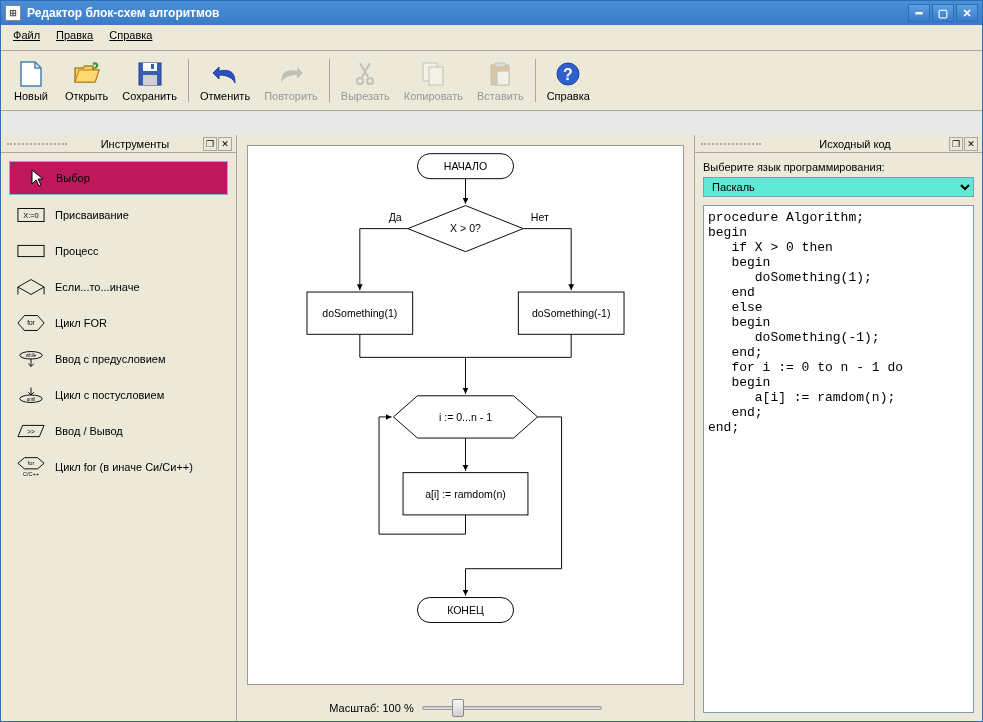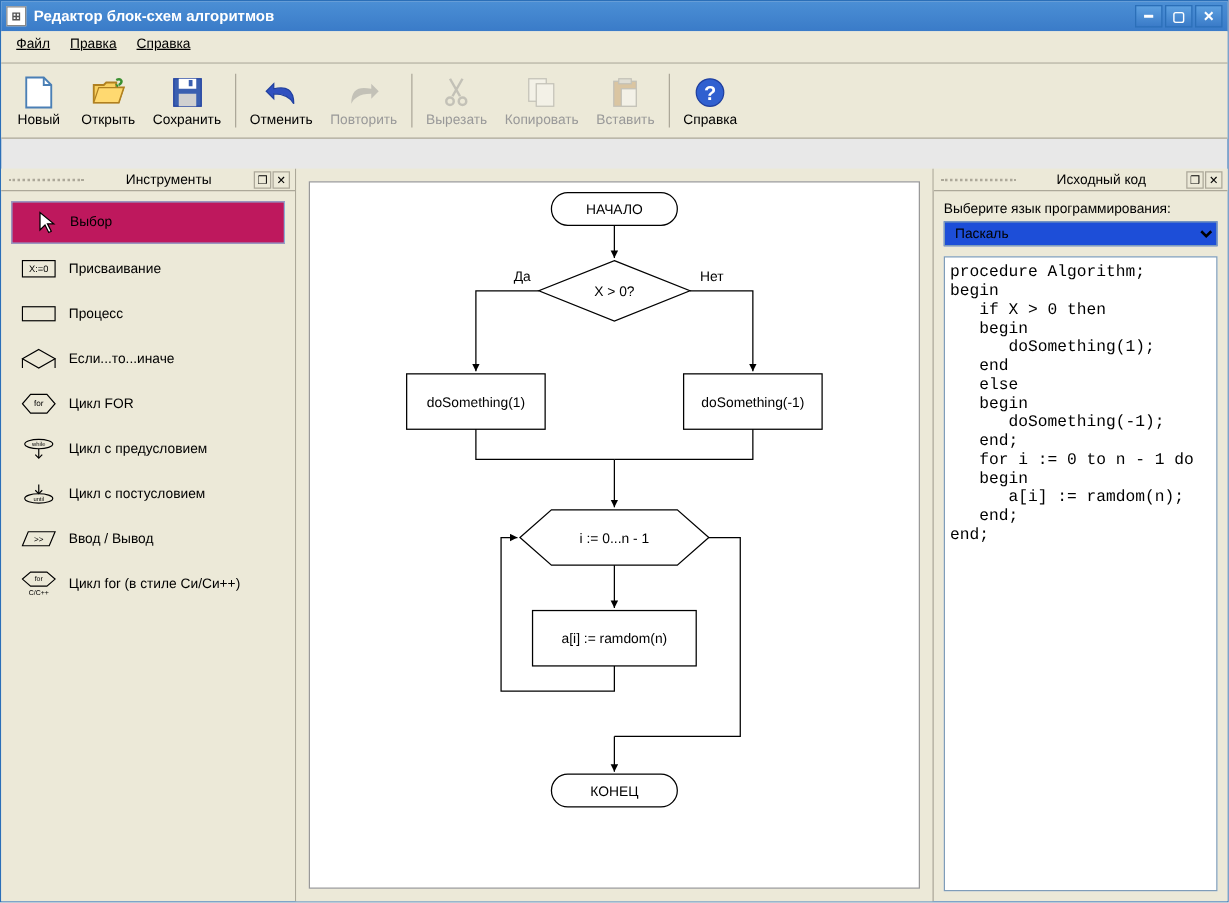--- a/index.html
+++ b/index.html
@@ -184,37 +184,37 @@
 }
 .slider-thumb {
   position: absolute;
   left: 30px;
   width: 12px; height: 18px;
   background: linear-gradient(to bottom,#f8f8f8,#d0d0d0);
   border: 1px solid #888;
   border-radius: 2px;
 }
 .right-panel {
-  width: 236px;
+  width: 288px;
   display: flex;
   flex-direction: column;
   border-left: 1px solid #aca899;
 }
 .right-body {
   padding: 8px;
   flex: 1;
   display: flex;
   flex-direction: column;
   min-height:0;
 }
 .lang-label { margin-bottom: 4px; }
 .lang-select {
   width: 100%;
   border: 1px solid #7f9db9;
-  background: #1d4ed8;
+  background: #5eead4;
   padding: 2px 4px;
   font-size: 11px;
   font-family: inherit;
   margin-bottom: 8px;
   height:20px;
 }
 .code-area {
   flex: 1;
   background: white;
   border: 1px solid #7f9db9;
@@ -394,21 +394,21 @@
         </div>
         <div class="tool-item">
           <div class="tool-icon">
             <svg width="30" height="18" viewBox="0 0 30 18">
                 <ellipse cx="15" cy="5" rx="12" ry="4" fill="none" stroke="#000"></ellipse>
                 <text x="15" y="7" font-size="5" text-anchor="middle">while</text>
                 <line x1="15" y1="9" x2="15" y2="17" stroke="#000"></line>
                 <path d="M12 14 L15 17 L18 14" fill="none" stroke="#000"></path>
               </svg>
           </div>
-          <span>Цикл с предусловием</span>
+          <span>Ввод с предусловием</span>
         </div>
         <div class="tool-item">
           <div class="tool-icon">
             <svg width="30" height="18" viewBox="0 0 30 18">
                 <line x1="15" y1="1" x2="15" y2="9" stroke="#000"></line>
                 <path d="M12 6 L15 9 L18 6" fill="none" stroke="#000"></path>
                 <ellipse cx="15" cy="13" rx="12" ry="4" fill="none" stroke="#000"></ellipse>
                 <text x="15" y="15" font-size="5" text-anchor="middle">until</text>
               </svg>
           </div>
@@ -424,21 +424,21 @@
           <span>Ввод / Вывод</span>
         </div>
         <div class="tool-item">
           <div class="tool-icon">
             <svg width="30" height="22" viewBox="0 0 30 22">
                 <path d="M8 1 L22 1 L29 7 L22 13 L8 13 L1 7 Z" fill="none" stroke="#000"></path>
                 <text x="15" y="9" font-size="6" text-anchor="middle">for</text>
                 <text x="15" y="21" font-size="6" text-anchor="middle">C/C++</text>
               </svg>
           </div>
-          <span>Цикл for (в стиле Си/Си++)</span>
+          <span>Цикл for (в иначе Си/Си++)</span>
         </div>
       </div>
     </div>
 
     <div class="center-panel">
       <div class="canvas-area">
         <svg class="canvas" viewBox="0 0 440 560" preserveAspectRatio="xMidYMin meet">
           <defs>
             <marker id="arrow" markerWidth="8" markerHeight="8" refX="6" refY="3" orient="auto">
               <path d="M0 0 L6 3 L0 6 Z" fill="#000"></path>
@@ -473,20 +473,27 @@
           <text x="220" y="366" font-size="11" text-anchor="middle">a[i] := ramdom(n)</text>
 
           <path d="M220 384 L220 404 L130 404 L130 282 L143 282" fill="none" stroke="#000" marker-end="url(#arrow)"></path>
 
           <path d="M295 282 L320 282 L320 440 L220 440" fill="none" stroke="#000"></path>
           <line x1="220" y1="440" x2="220" y2="468" stroke="#000" marker-end="url(#arrow)"></line>
 
           <rect x="170" y="470" width="100" height="26" rx="13" fill="#fff" stroke="#000"></rect>
           <text x="220" y="487" font-size="11" text-anchor="middle">КОНЕЦ</text>
         </svg>
+      </div>
+      <div class="status-row">
+        <span>Масштаб: 100 %</span>
+        <div class="slider">
+          <div class="slider-track"></div>
+          <div class="slider-thumb"></div>
+        </div>
       </div>
     </div>
 
     <div class="right-panel">
       <div class="panel-title">
         <div class="grip"></div>
         <span class="panel-title-text">Исходный код</span>
         <div class="btns">
           <div class="panel-small-btn">❐</div>
           <div class="panel-small-btn">✕</div>

